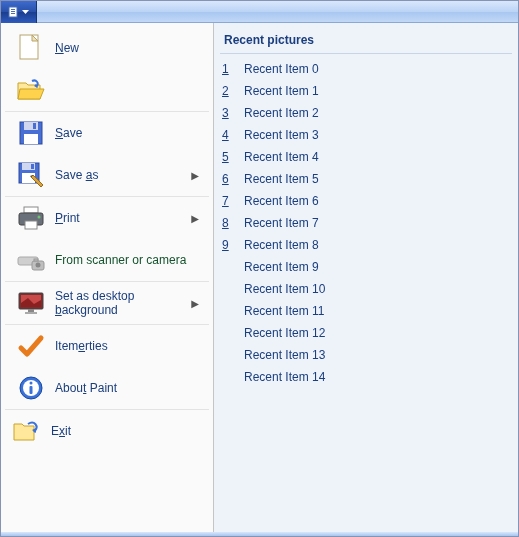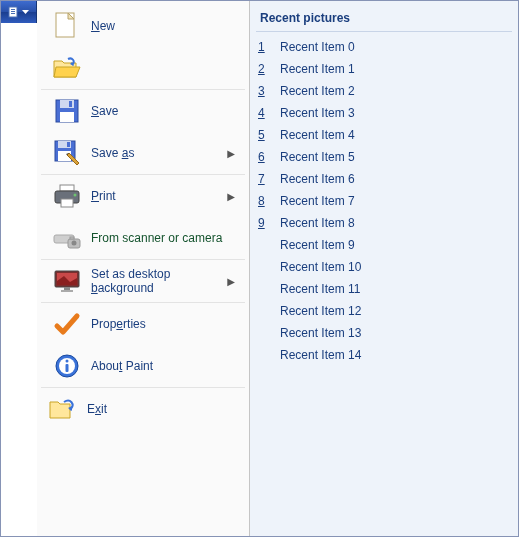--- a/index.html
+++ b/index.html
@@ -1,17 +1,17 @@
 <!DOCTYPE html>
 <html><head>
 <meta charset="utf-8">
 <style>
   * { box-sizing: border-box; margin: 0; padding: 0; font-family: "Segoe UI", Tahoma, sans-serif; font-size: 12px; }
   body { background: #fff; }
-  .window { width: 519px; height: 537px; border: 1px solid #8693b5; background: #fff; display: flex; }
+  .window { width: 519px; height: 537px; border: 1px solid #8693b5; background: #fff; display: flex; flex-direction: column; }
   .titlebar { height: 22px; background: linear-gradient(to bottom, #d9e7fb 0%, #bcd4f6 50%, #a7c6f0 51%, #c1d8f7 100%); border-bottom: 1px solid #8ba7d6; display: flex; align-items: center; }
   .app-btn { width: 36px; height: 22px; background: linear-gradient(to bottom, #3d6bcf 0%, #2850a8 50%, #1a3e8f 51%, #2f5bbd 100%); display: flex; align-items: center; justify-content: center; gap: 2px; cursor: pointer; border-right: 1px solid #163575; }
   .app-btn svg { display: block; }
   .body { flex: 1; display: flex; background: #fafafa; }
   .left { width: 213px; background: #fafafa; border-right: 1px solid #c5c5c5; padding-top: 4px; }
   .right { flex: 1; background: #eef3fa; padding: 8px 6px; }
   .menu-item { display: flex; align-items: center; height: 42px; padding: 0 10px; cursor: pointer; color: #1a3e7e; position: relative; }
   .menu-item.disabled { color: #14532d; cursor: default; }
   .menu-icon { width: 32px; height: 32px; display: flex; align-items: center; justify-content: center; margin-right: 8px; flex-shrink: 0; }
   .menu-label { flex: 1; }
@@ -141,21 +141,21 @@
       </div>
       </div>
 
       <div class="sep-group">
       <div class="menu-item">
         <span class="menu-icon">
           <svg width="28" height="28" viewBox="0 0 28 28">
                 <path d="M4 16 L10 22 L24 6" fill="none" stroke="#e87b1c" stroke-width="5" stroke-linecap="round" stroke-linejoin="round"></path>
               </svg>
         </span>
-        <span class="menu-label"><span>Prop</span><u>e</u><span>rties</span></span>
+        <span class="menu-label"><span>Item</span><u>e</u><span>rties</span></span>
       </div>
 
       <div class="menu-item">
         <span class="menu-icon">
           <svg width="26" height="26" viewBox="0 0 26 26">
                 <circle cx="13" cy="13" r="11" fill="#3a72d8" stroke="#1a4aa0"></circle>
                 <circle cx="13" cy="13" r="8" fill="#fff"></circle>
                 <circle cx="13" cy="8" r="1.5" fill="#3a72d8"></circle>
                 <rect x="11.5" y="11" width="3" height="8" rx="1" fill="#3a72d8"></rect>
               </svg>

